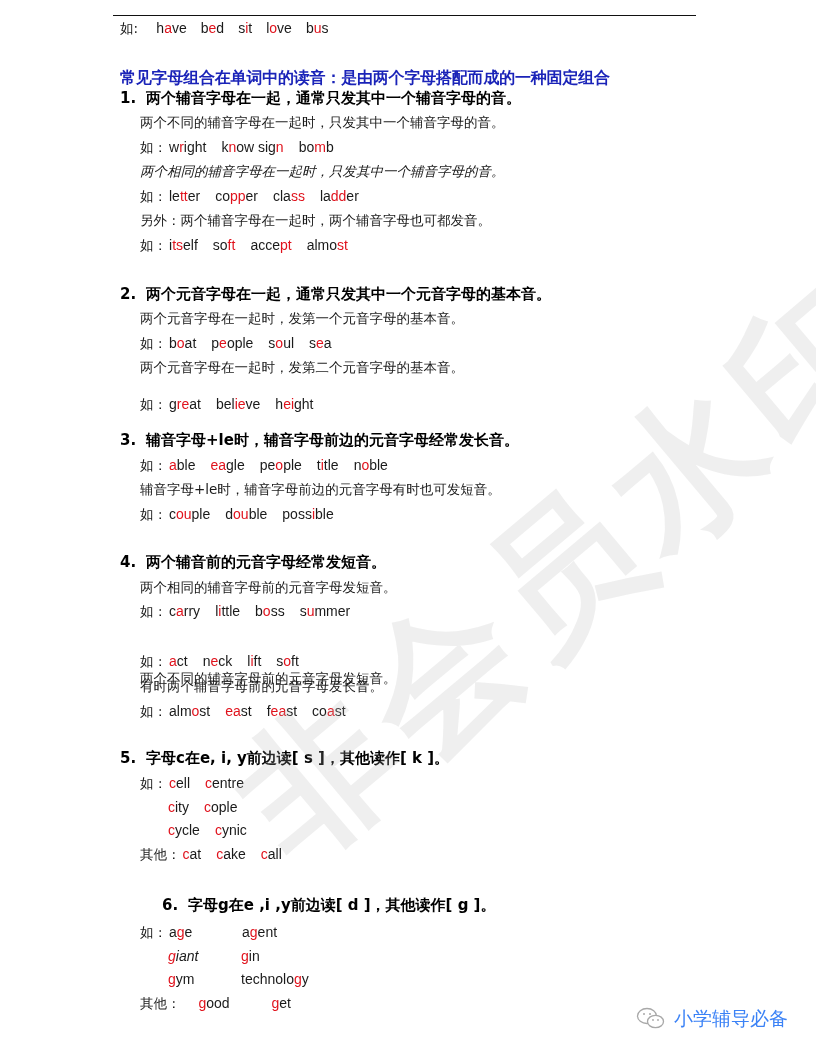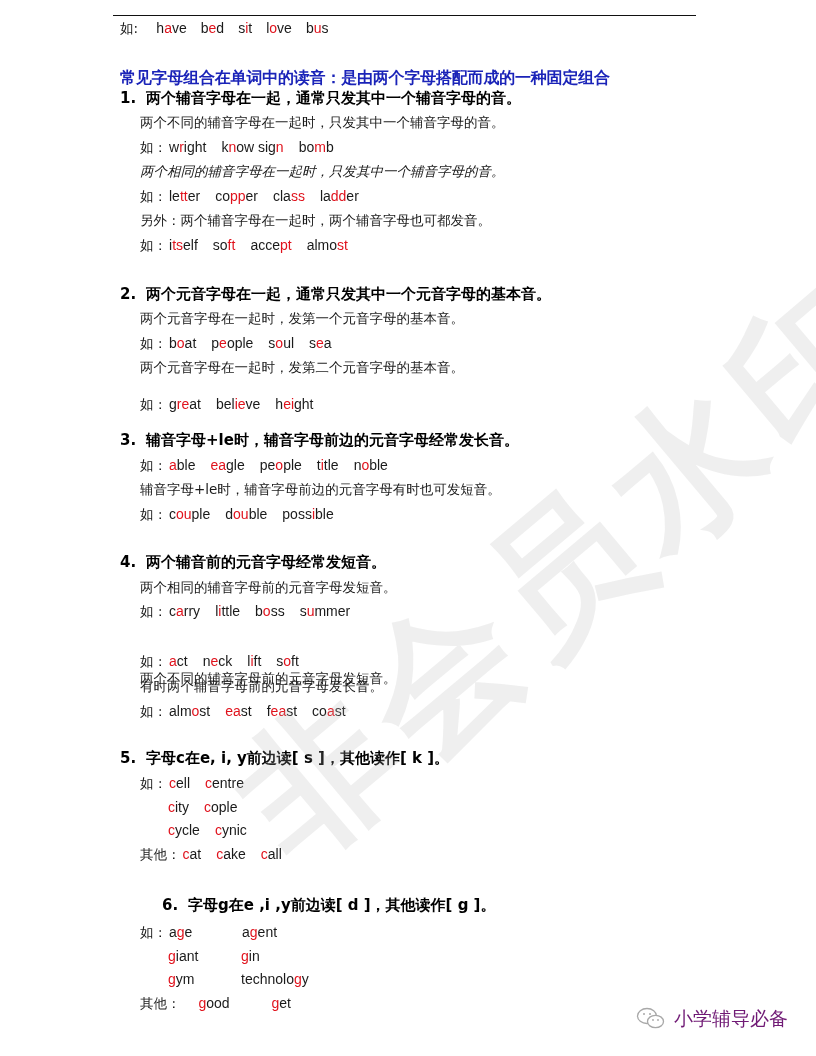--- a/index.html
+++ b/index.html
@@ -26,21 +26,21 @@
   .ex-label { margin-right: 2px; }
   .word { display: inline-block; margin-right: 15px; font-family: "Liberation Sans", sans-serif; font-size: 14px; }
   .word .hl { color: #e0121c; }
   .wm {
     position: absolute; left: 170px; top: 470px; font-size: 150px; color: rgba(180,180,180,0.22);
     transform: rotate(-40deg); white-space: nowrap; pointer-events: none; font-family: "DejaVu Sans", sans-serif;
     font-weight: bold; letter-spacing: 10px;
   }
   .logo {
     position: absolute; left: 636px; top: 1006px; display: flex; align-items: center; gap: 8px;
-    color: #701a75; font-size: 19px;
+    color: #3b82f6; font-size: 19px;
   }
   .logo svg { width: 30px; height: 26px; }
 </style>
 </head>
 <body>
 
 <div class="top-rule"></div>
 
 <div class="line" style="left:120px; top:19px;">
   <span class="ex-label">如:</span>
@@ -73,21 +73,21 @@
     <div class="line" style="top: 652px; left: 140px;"><span class="ex-label">如：</span><span class="word"><span class="hl">a</span><span>ct</span></span><span class="word"><span>n</span><span class="hl">e</span><span>ck</span></span><span class="word"><span>l</span><span class="hl">i</span><span>ft</span></span><span class="word"><span>s</span><span class="hl">o</span><span>ft</span></span></div>
     <div class="line" style="top: 677px; left: 140px;">有时两个辅音字母前的元音字母发长音。</div>
     <div class="line" style="top: 702px; left: 140px;"><span class="ex-label">如：</span><span class="word"><span>alm</span><span class="hl">o</span><span>st</span></span><span class="word"><span class="hl">ea</span><span>st</span></span><span class="word"><span>f</span><span class="hl">ea</span><span>st</span></span><span class="word"><span>co</span><span class="hl">a</span><span>st</span></span></div>
     <div class="sec-title" style="top: 749px;"><span class="num">5.</span><span>字母c在e, i, y前边读[ s ]，其他读作[ k ]。</span></div>
     <div class="line" style="top: 774px; left: 140px;"><span class="ex-label">如：</span><span class="word" style="min-width: 18px;"><span class="hl">c</span><span>ell</span></span><span class="word"><span class="hl">c</span><span>entre</span></span></div>
     <div class="line" style="top: 798px; left: 168px;"><span class="word" style="min-width: 18px;"><span class="hl">c</span><span>ity</span></span><span class="word"><span class="hl">c</span><span>ople</span></span></div>
     <div class="line" style="top: 821px; left: 168px;"><span class="word" style="min-width: 18px;"><span class="hl">c</span><span>ycle</span></span><span class="word"><span class="hl">c</span><span>ynic</span></span></div>
     <div class="line" style="top: 845px; left: 140px;"><span class="ex-label">其他：</span><span class="word"><span class="hl">c</span><span>at</span></span><span class="word"><span class="hl">c</span><span>ake</span></span><span class="word"><span class="hl">c</span><span>all</span></span></div>
     <div class="sec-title" style="top: 896px; margin-left: 42px;"><span class="num">6.</span><span>字母g在e ,i ,y前边读[ d        ]，其他读作[ g ]。</span></div>
     <div class="line" style="top: 923px; left: 140px;"><span class="ex-label">如：</span><span class="word" style="min-width: 58px;"><span>a</span><span class="hl">g</span><span>e</span></span><span class="word"><span>a</span><span class="hl">g</span><span>ent</span></span></div>
-    <div class="line" style="top: 947px; left: 168px;"><span class="word" style="min-width: 58px;"><span class="hl">g</span><span>iant</span></span><span class="word"><span class="hl">g</span><span>in</span></span></div>
+    <div class="line" style="top: 947px; left: 168px;"><span class="word" style="min-width: 58px; font-style: italic;"><span class="hl">g</span><span>iant</span></span><span class="word"><span class="hl">g</span><span>in</span></span></div>
     <div class="line" style="top: 970px; left: 168px;"><span class="word" style="min-width: 58px;"><span class="hl">g</span><span>ym</span></span><span class="word"><span>technolo</span><span class="hl">g</span><span>y</span></span></div>
     <div class="line" style="top: 994px; left: 140px;"><span class="ex-label">其他：</span><span class="word" style="min-width: 58px; margin-left: 16px;"><span class="hl">g</span><span>ood</span></span><span class="word"><span class="hl">g</span><span>et</span></span></div>
   </div>
 
 <div class="wm">非会员水印</div>
 
 <div class="logo">
   <svg viewBox="0 0 30 26">
     <ellipse cx="11" cy="10" rx="9.5" ry="7.5" fill="none" stroke="#a8a8a8" stroke-width="1.3"></ellipse>
     <ellipse cx="19.5" cy="15.5" rx="8" ry="6.2" fill="#fff" stroke="#a8a8a8" stroke-width="1.3"></ellipse>

